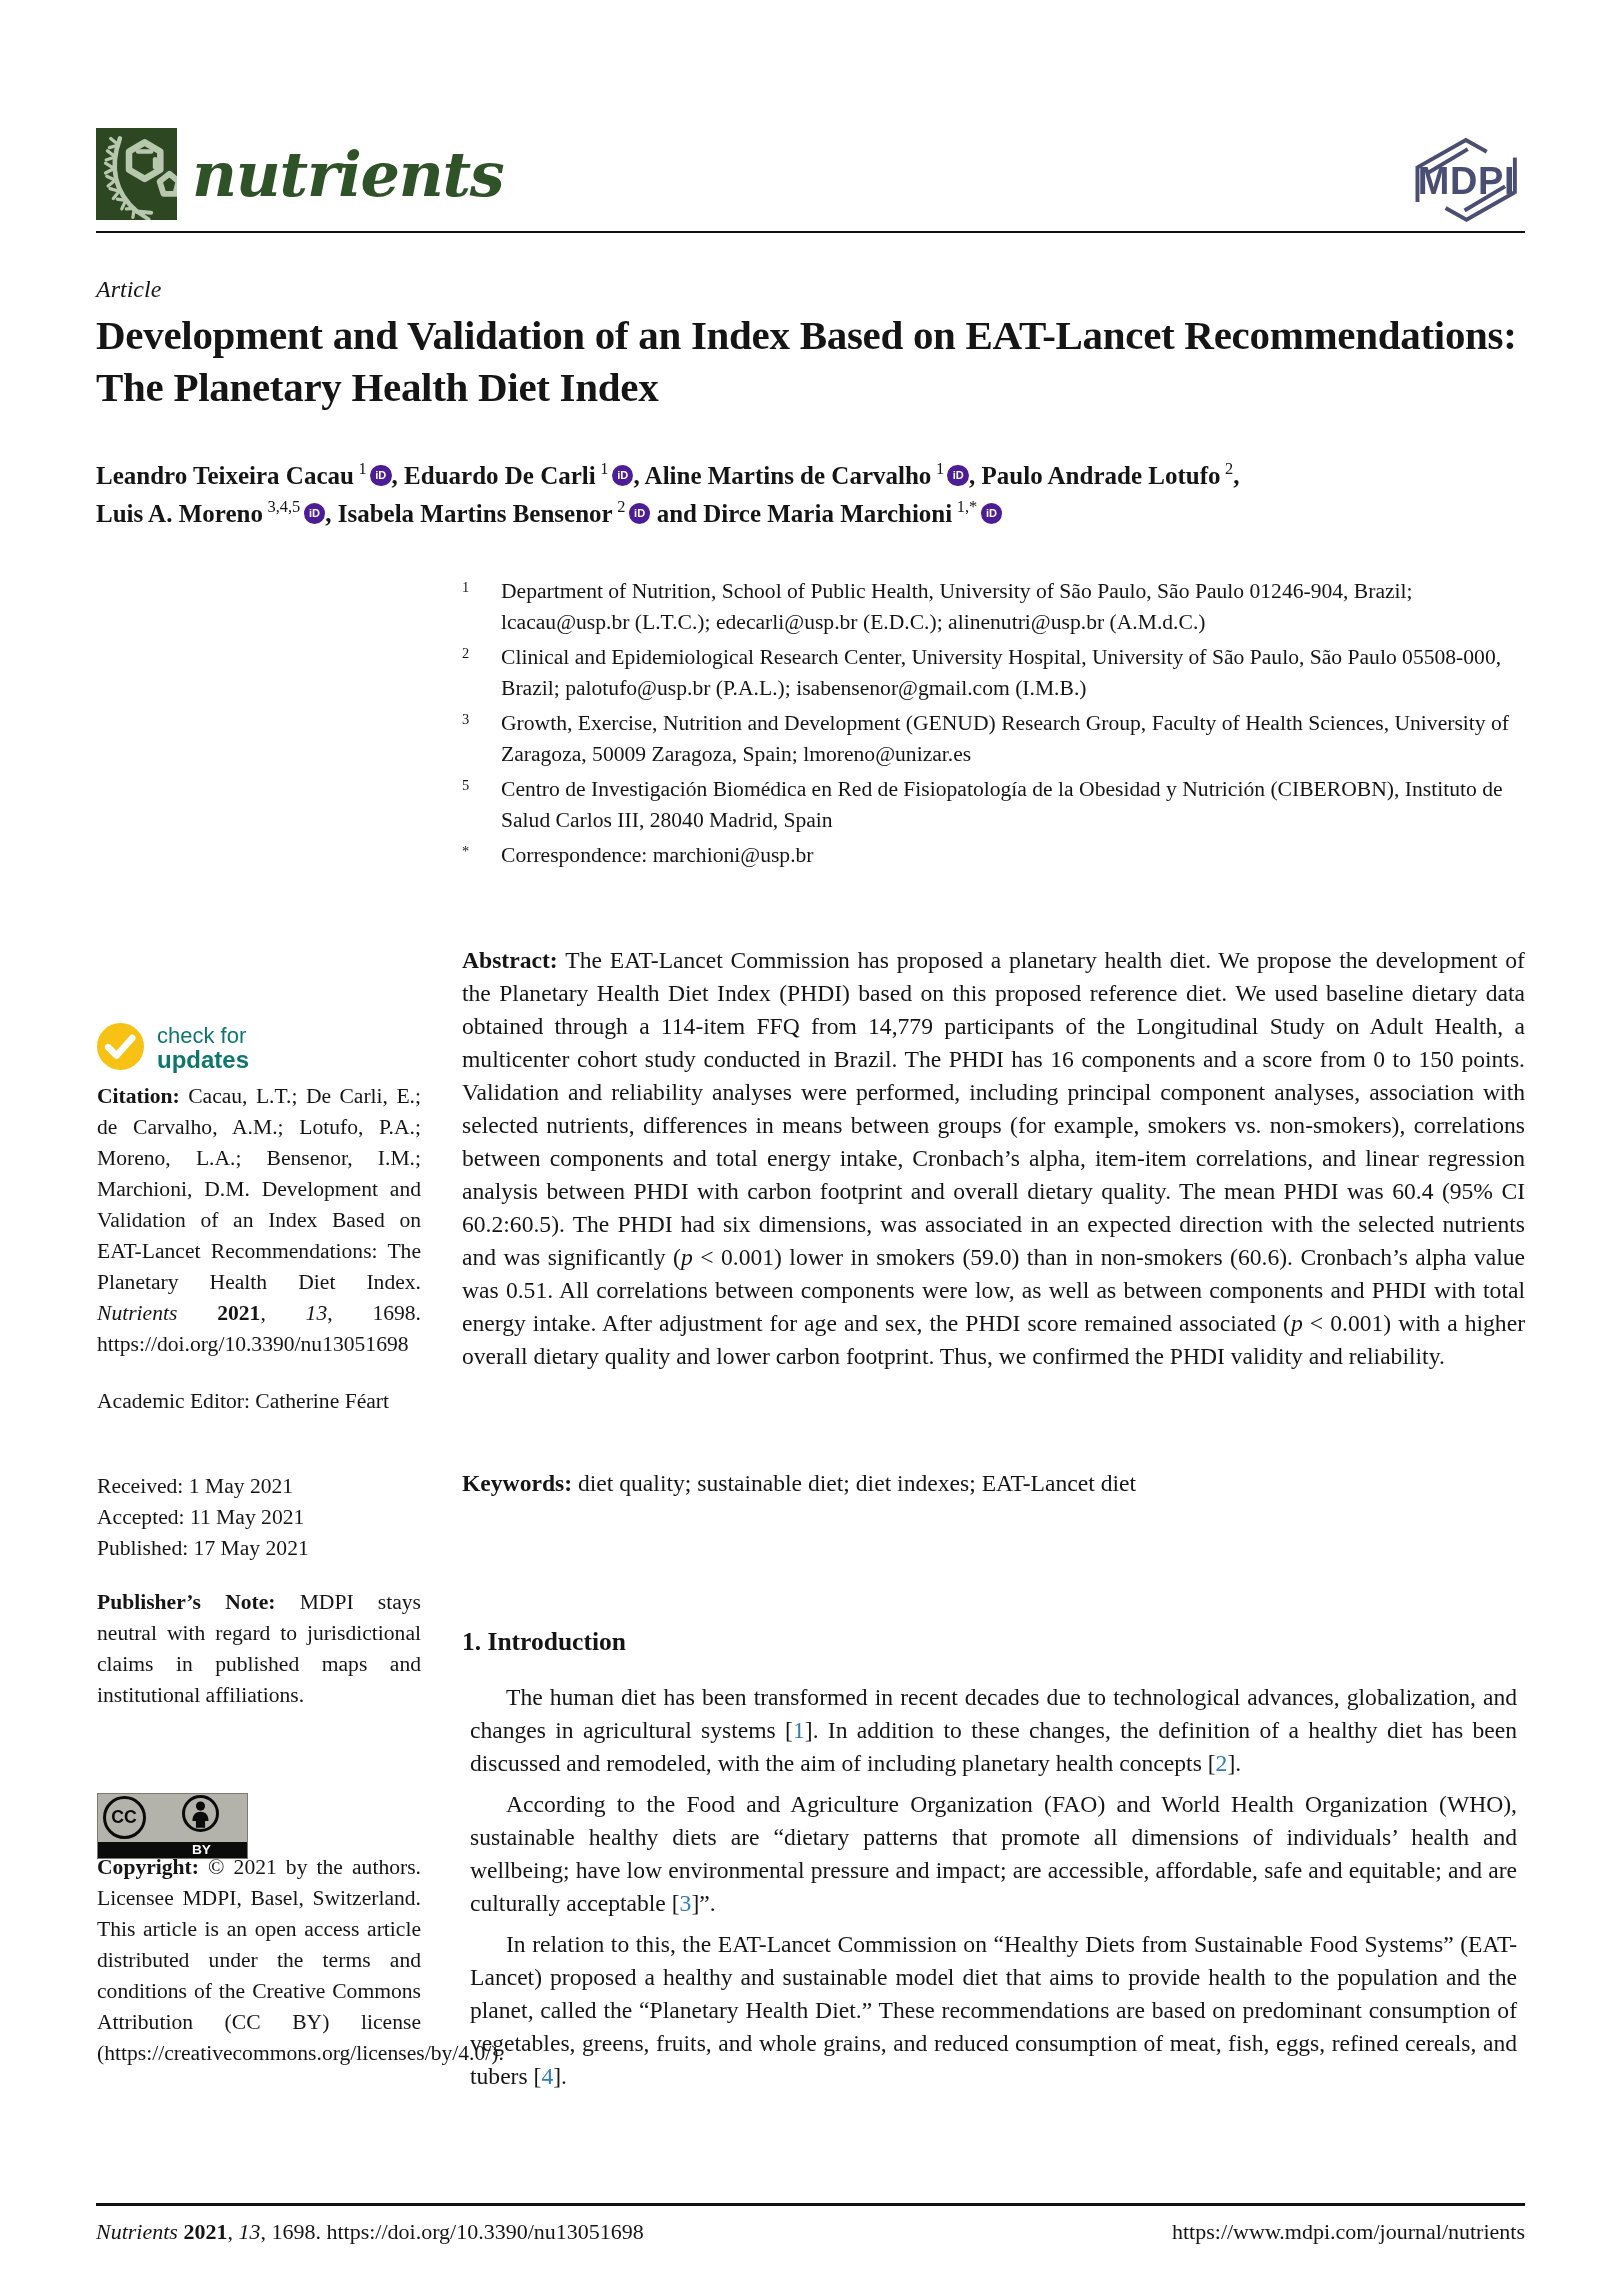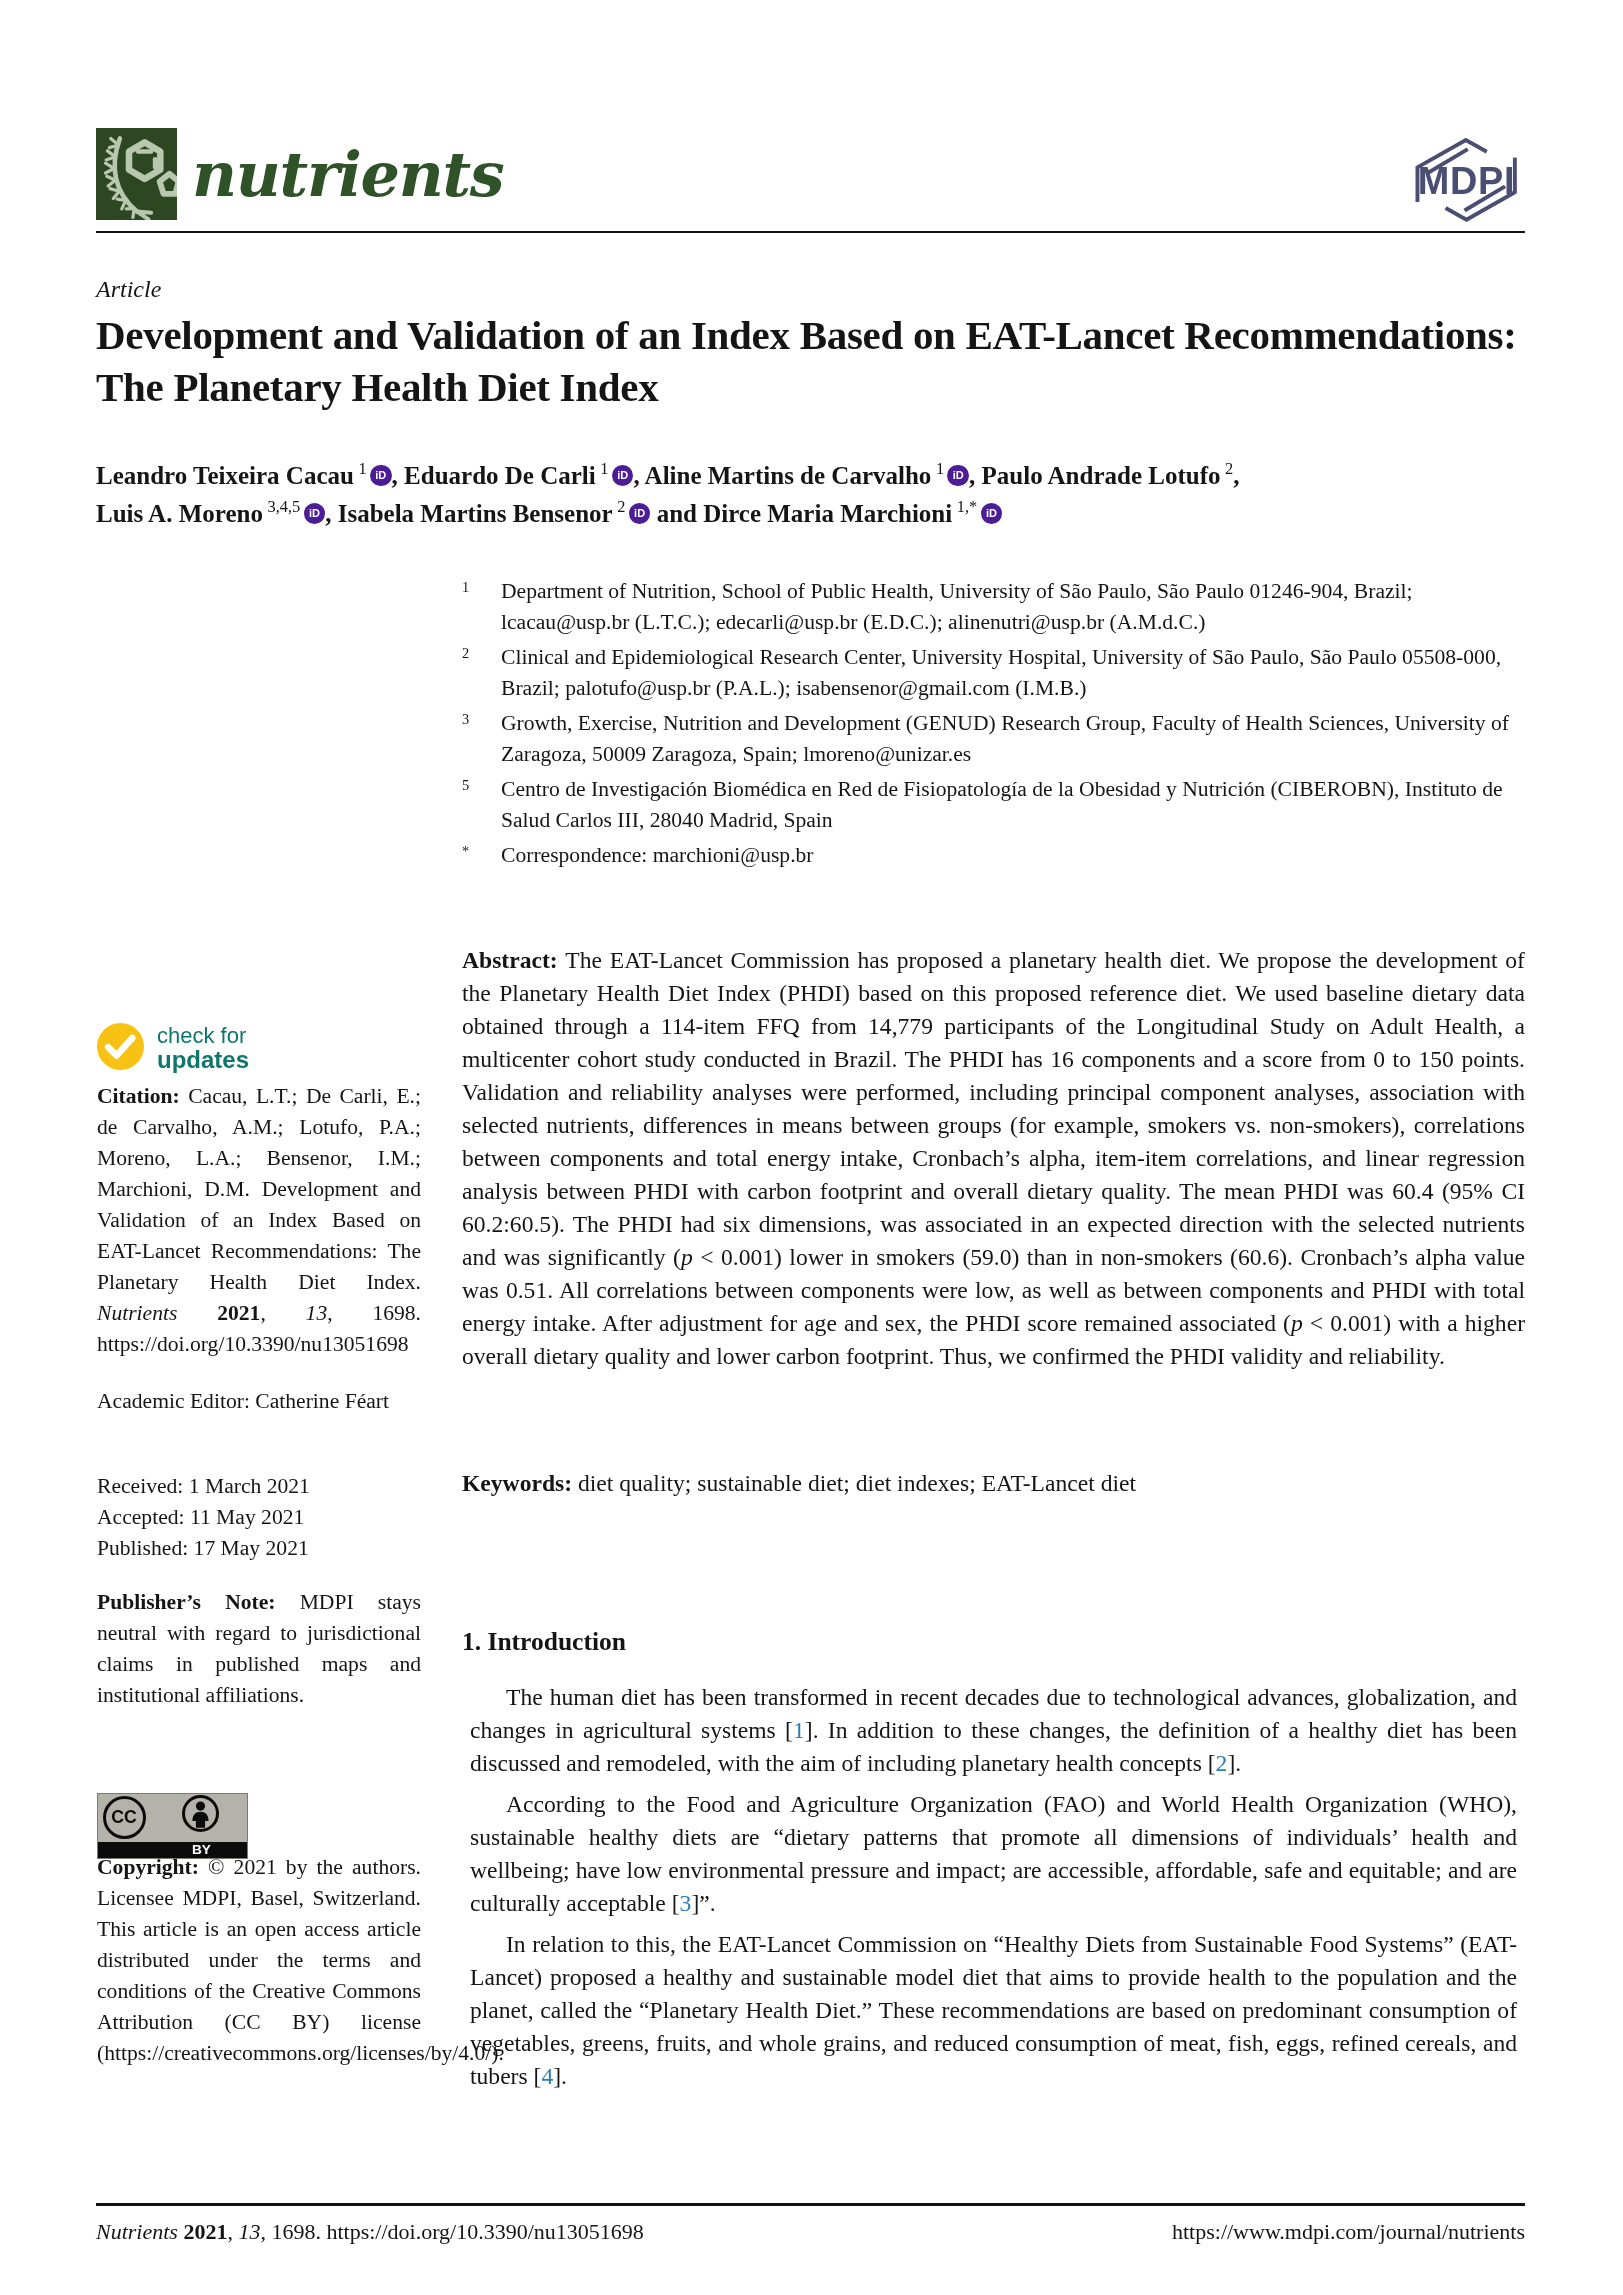--- a/index.html
+++ b/index.html
@@ -140,21 +140,21 @@
     </span>
     <span class="cm-text">
       <span>check for</span><br>
       <span class="l2">updates</span>
     </span>
   </div>
 
   <div class="sidebar-block citation just"><span class="sb">Citation: </span><span>Cacau, L.T.; De Carli, E.; de Carvalho, A.M.; Lotufo, P.A.; Moreno, L.A.; Bensenor, I.M.; Marchioni, D.M. Development and Validation of an Index Based on EAT-Lancet Recommendations: The Planetary Health Diet Index. </span><span class="si">Nutrients </span><span class="sb">2021</span><span>, </span><span class="si">13</span><span>, 1698. https://doi.org/10.3390/nu13051698</span></div>
   <div class="sidebar-block acad-editor">Academic Editor: Catherine Féart</div>
   <div class="sidebar-block dates">
-    <div>Received: 1 March 2021</div>
+    <div>Received: 1 May 2021</div>
     <div>Accepted: 11 May 2021</div>
     <div>Published: 17 May 2021</div>
   </div>
   <div class="sidebar-block pubnote just"><span class="sb">Publisher’s Note: </span><span>MDPI stays neutral with regard to jurisdictional claims in published maps and institutional affiliations.</span></div>
 
   <div class="ccbadge">
     <span class="cc-strip"></span>
     <span class="cc-circle">CC</span>
     <span class="person-circle">
       <svg width="31" height="31" viewBox="0 0 54 54">

